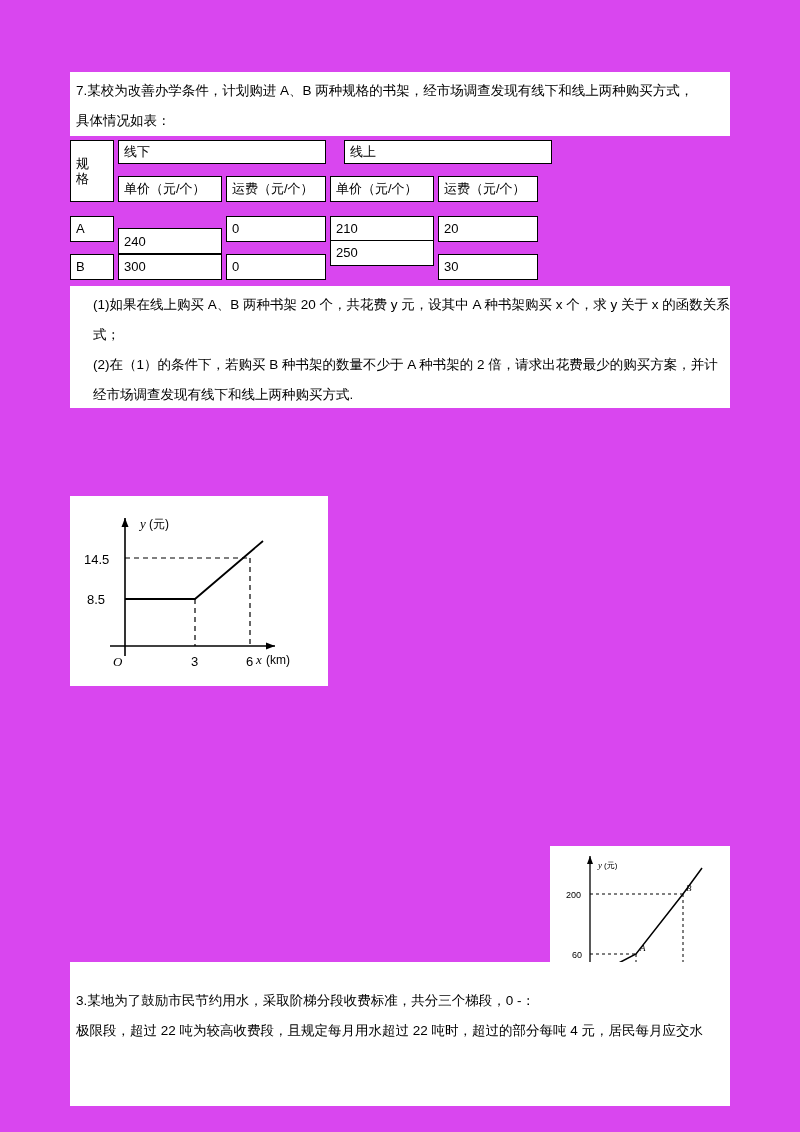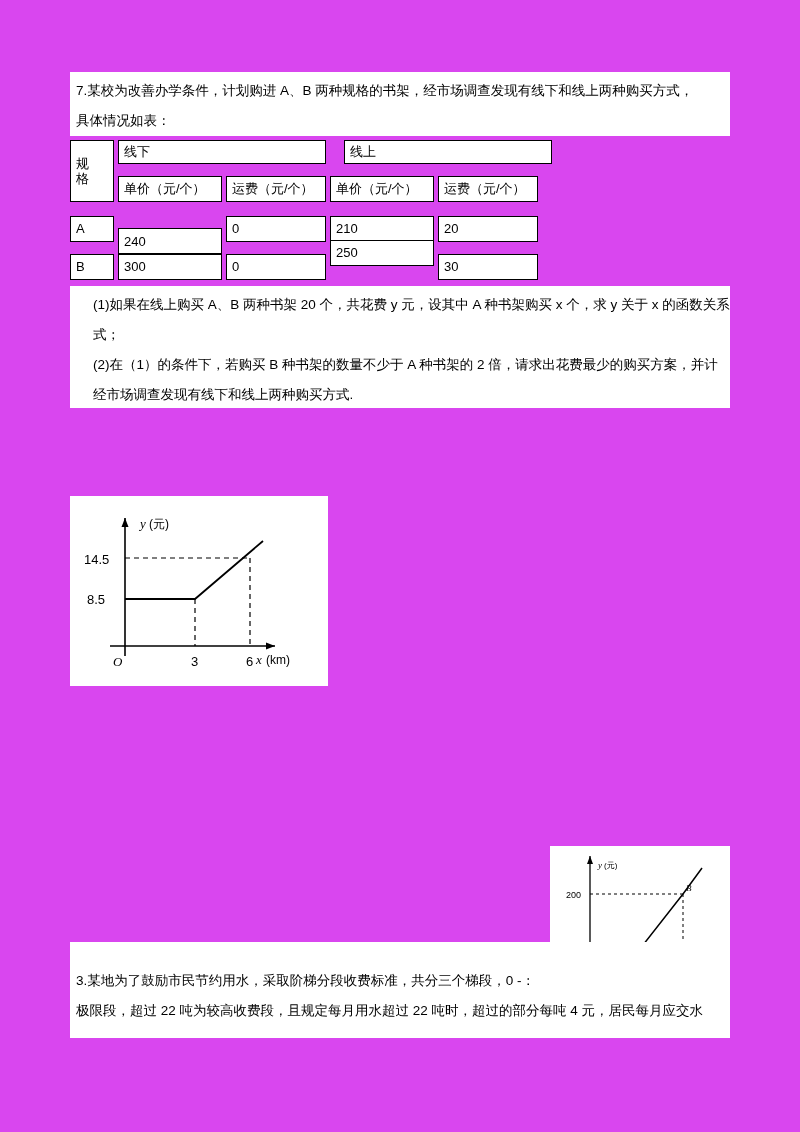--- a/index.html
+++ b/index.html
@@ -87,23 +87,23 @@
     left: 550px;
     top: 846px;
     width: 180px;
     height: 158px;
   }
   #fig2 svg { display:block; }
 
   
   #q3-block {
     left: 70px;
-    top: 942px;
-    width: 660px;
-    height: 96px;
+    top: 962px;
+    width: 660px;
+    height: 144px;
     padding: 4px 6px 0 6px;
   }
   #q3-block .line { display: block; }
   #q3-spacer {
     left: 70px;
     top: 962px;
     width: 660px;
     height: 18px;
   }
 </style>

